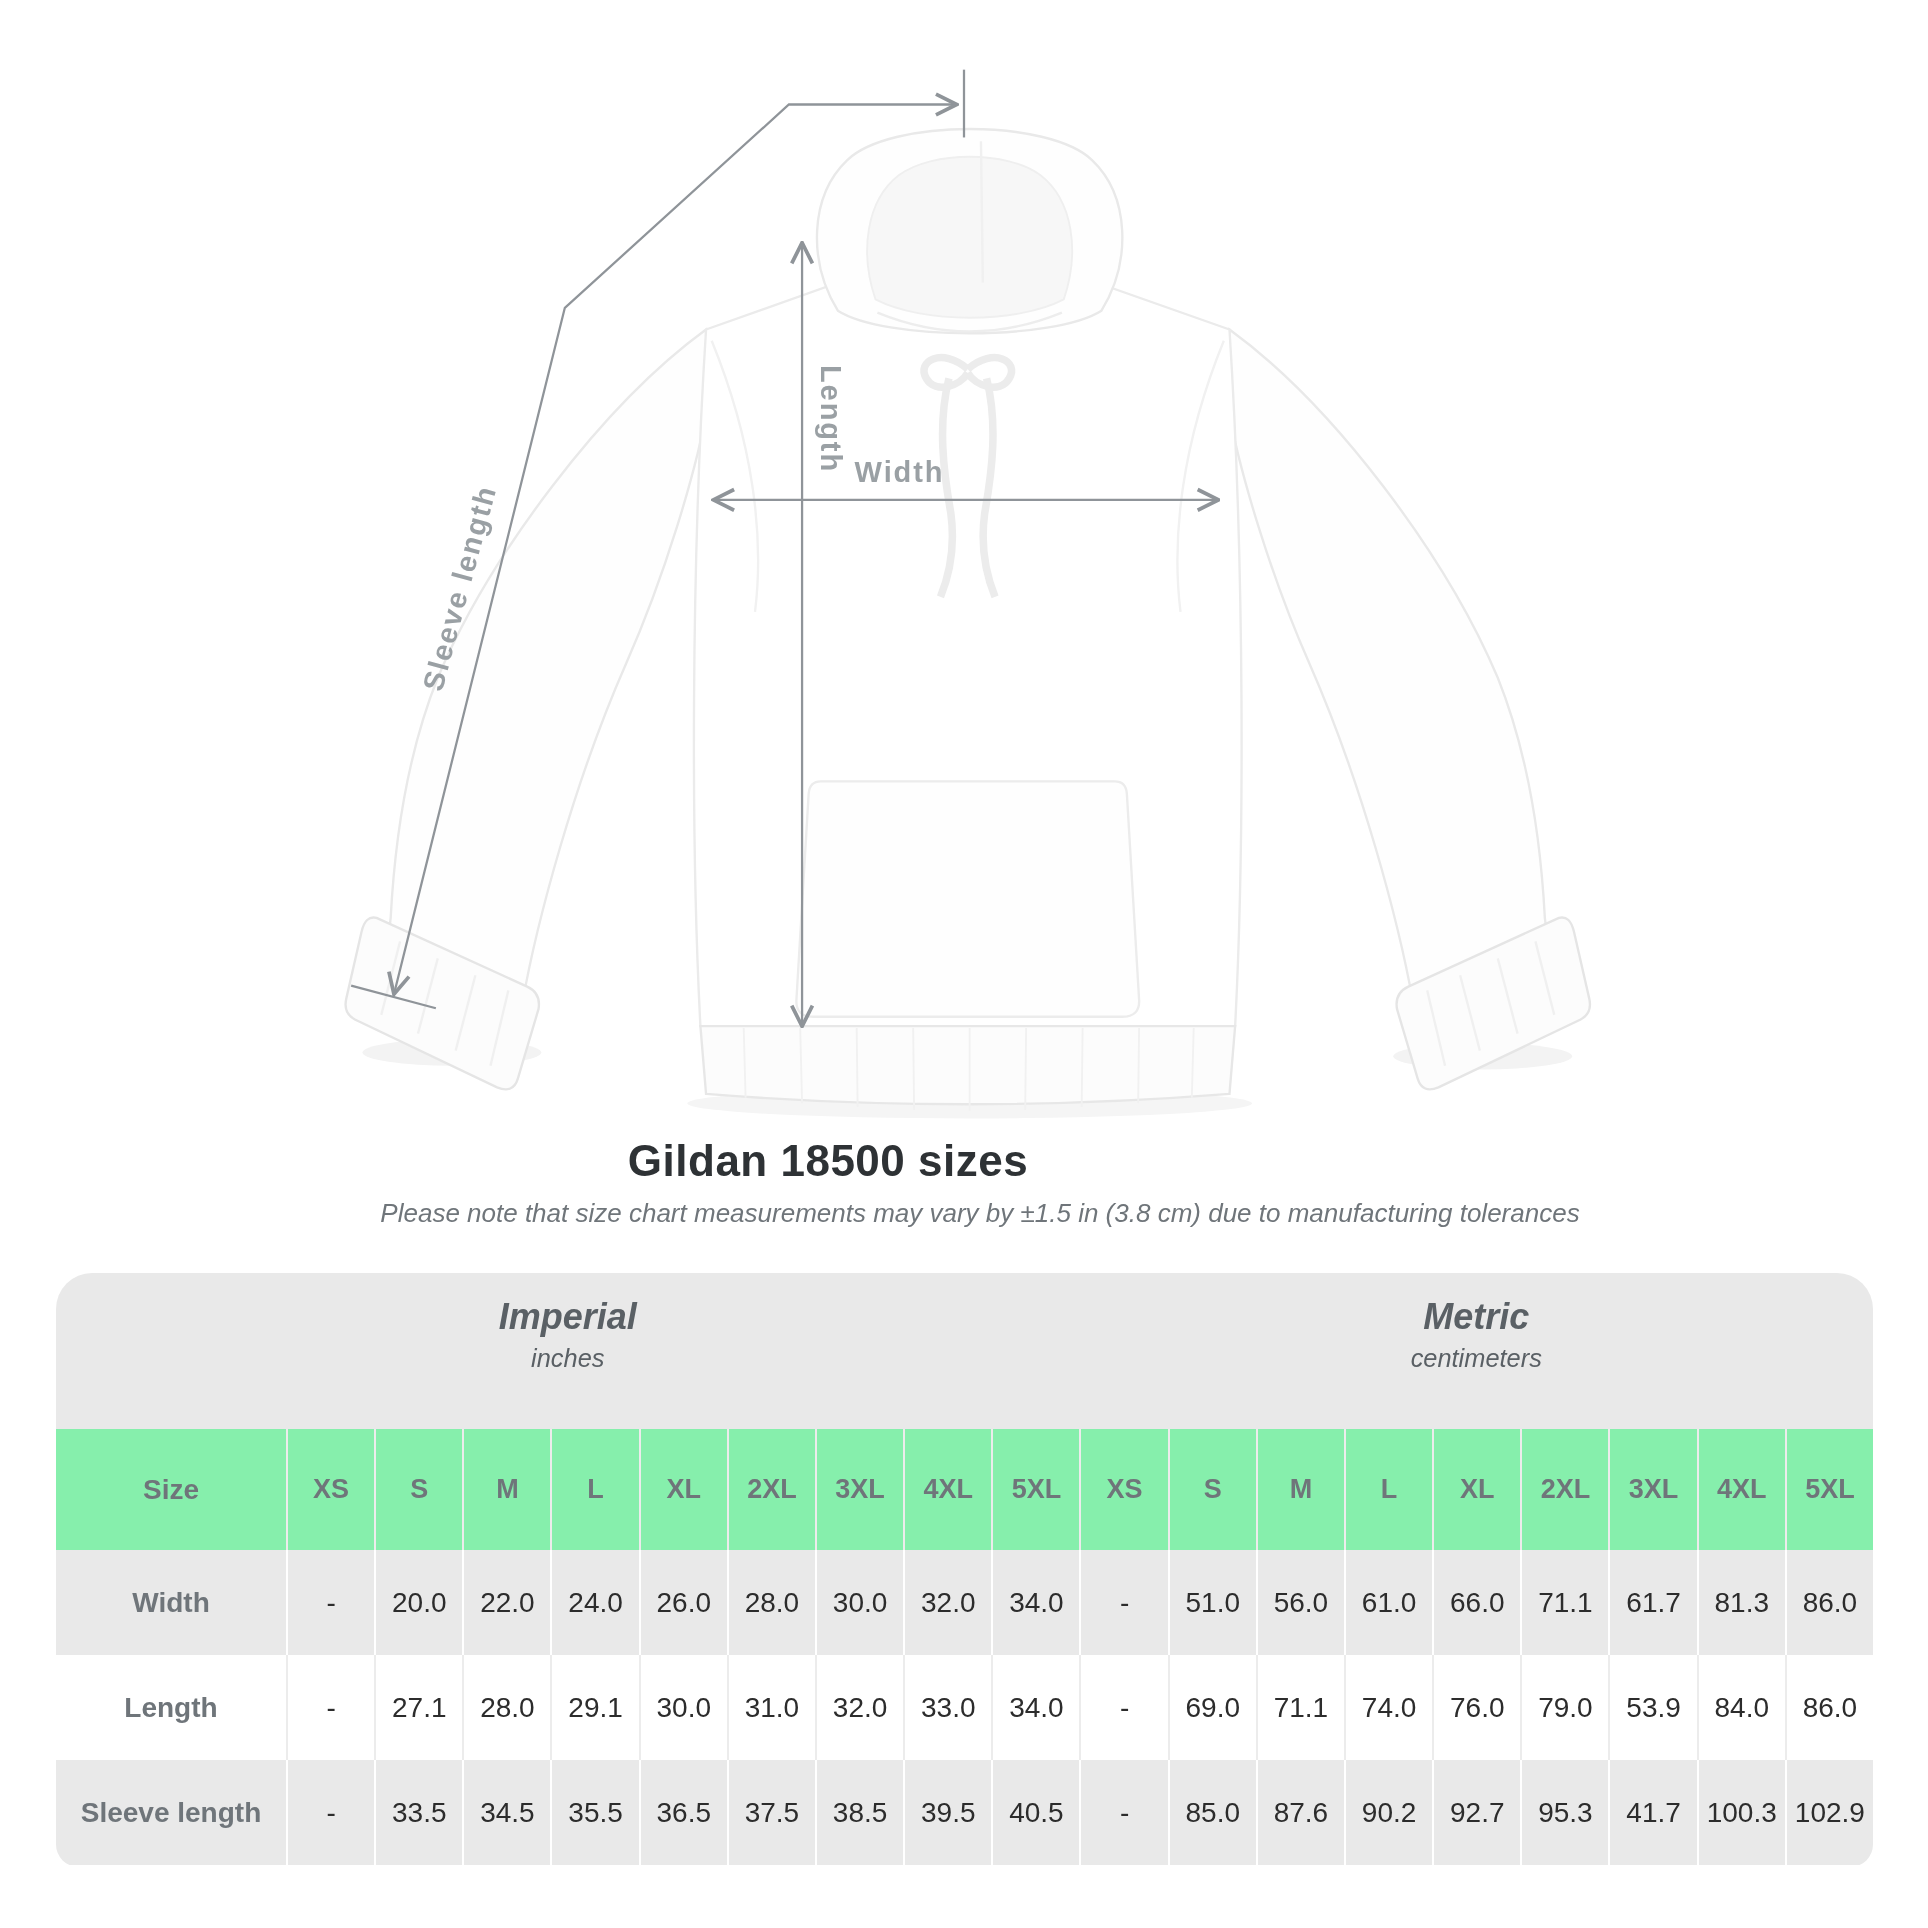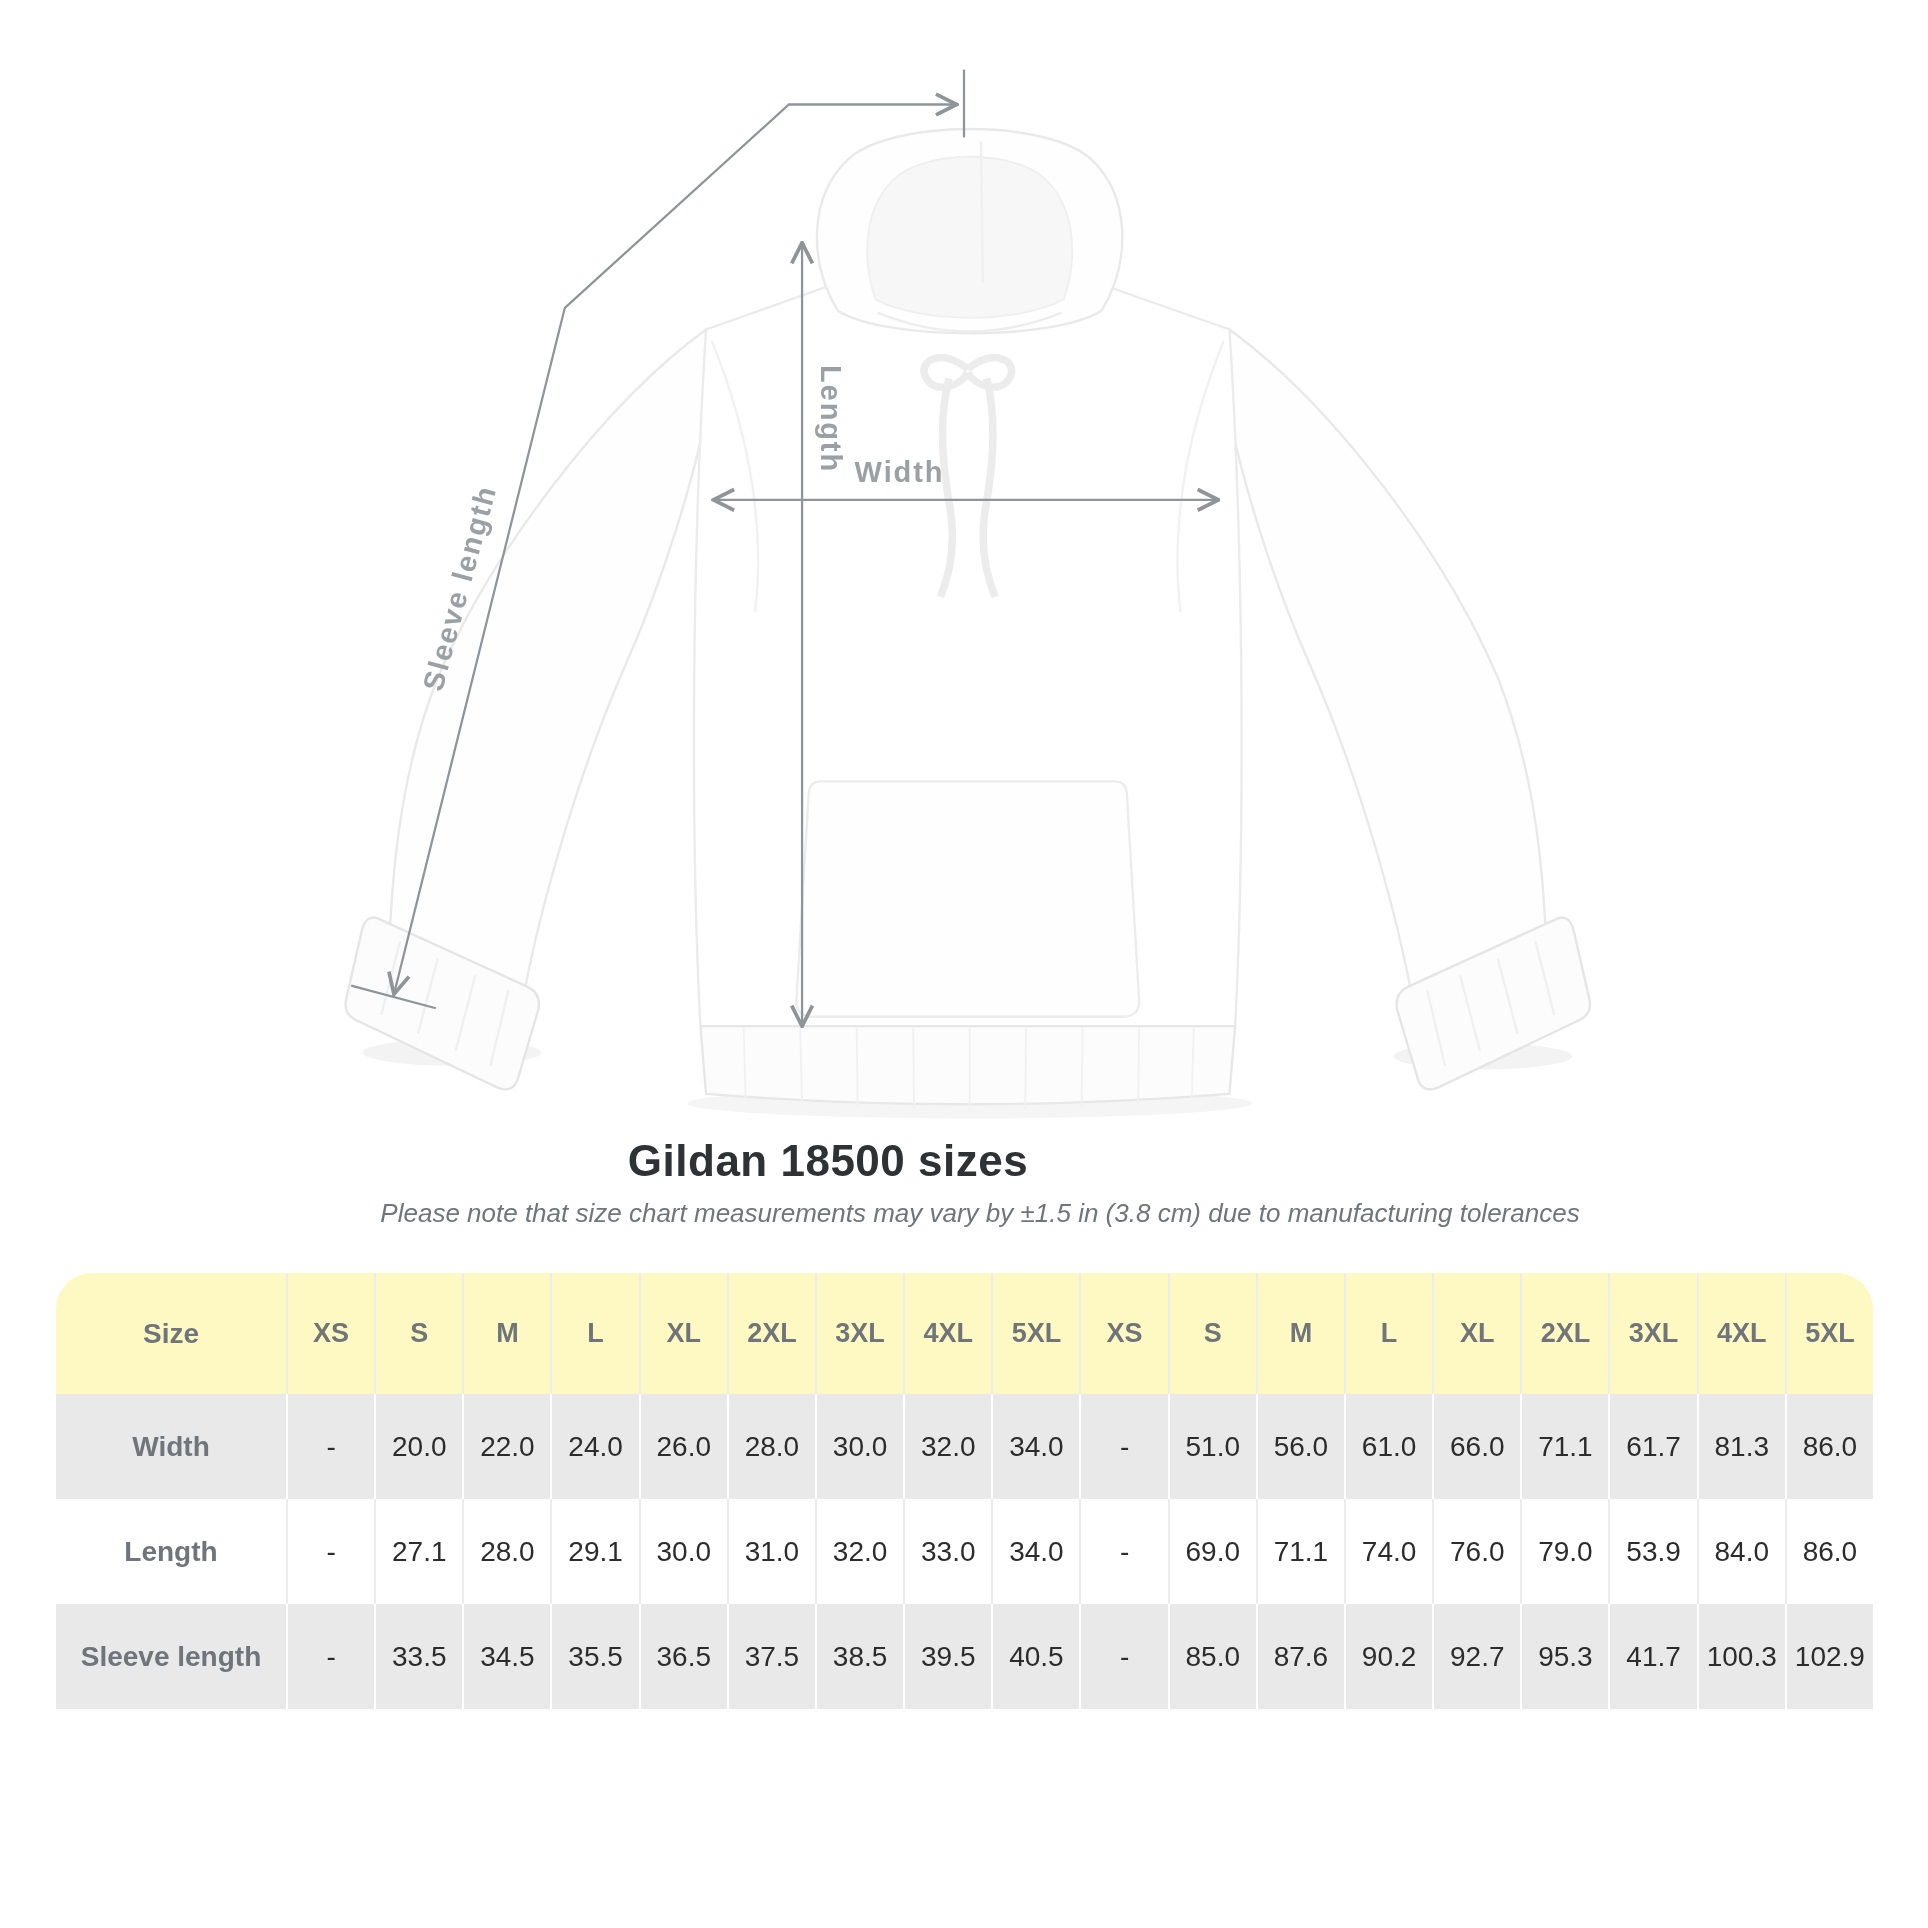--- a/index.html
+++ b/index.html
@@ -25,21 +25,21 @@
     position:absolute;top:1198px;left:16px;width:1928px;text-align:center;
     font-size:26px;font-style:italic;color:#6f757a;
   }
   
   .size-table{
     position:absolute;left:56px;top:1273px;width:1817px;height:594px;
     border-radius:36px 36px 22.6px 22.6px;overflow:hidden;display:flex;flex-direction:column;
   }
   .t-row{display:grid;grid-template-columns:230px repeat(18,1fr);}
   .t-row.band{height:156px;}
-  .t-row.head{height:121px;background:#fef9c3;}
+  .t-row.head{height:121px;background:#86efac;}
   .t-row.data{height:105px;}
   .t-row.gray{background:#e9e9e9;}
   .t-row.white{background:#ffffff;}
   .band-cell{
     background:#e9e9e9;display:flex;flex-direction:column;align-items:center;
     padding-top:22.6px;color:#5a6065;
   }
   .band-cell.imperial{grid-column:1 / 11;}
   .band-cell.metric{grid-column:11 / 20;}
   .band-name{font-size:36px;font-weight:bold;font-style:italic;line-height:41px;}
@@ -129,20 +129,30 @@
 
   <div class="dim-label length">Length</div>
   <div class="dim-label width">Width</div>
   <div class="dim-label sleeve">Sleeve length</div>
 
   <div class="page-title">Gildan 18500 sizes</div>
   <div class="page-subtitle">Please note that size chart measurements may vary by ±1.5 in (3.8 cm) due to manufacturing tolerances</div>
 
   <div class="size-table">
 
+    <div class="t-row band">
+      <div class="band-cell imperial">
+        <div class="band-name">Imperial</div>
+        <div class="band-unit">inches</div>
+      </div>
+      <div class="band-cell metric">
+        <div class="band-name">Metric</div>
+        <div class="band-unit">centimeters</div>
+      </div>
+    </div>
 
     <div class="t-row head">
       <div class="cell size-head">Size</div>
       <div class="cell col-head">XS</div>
       <div class="cell col-head">S</div>
       <div class="cell col-head">M</div>
       <div class="cell col-head">L</div>
       <div class="cell col-head">XL</div>
       <div class="cell col-head">2XL</div>
       <div class="cell col-head">3XL</div>

